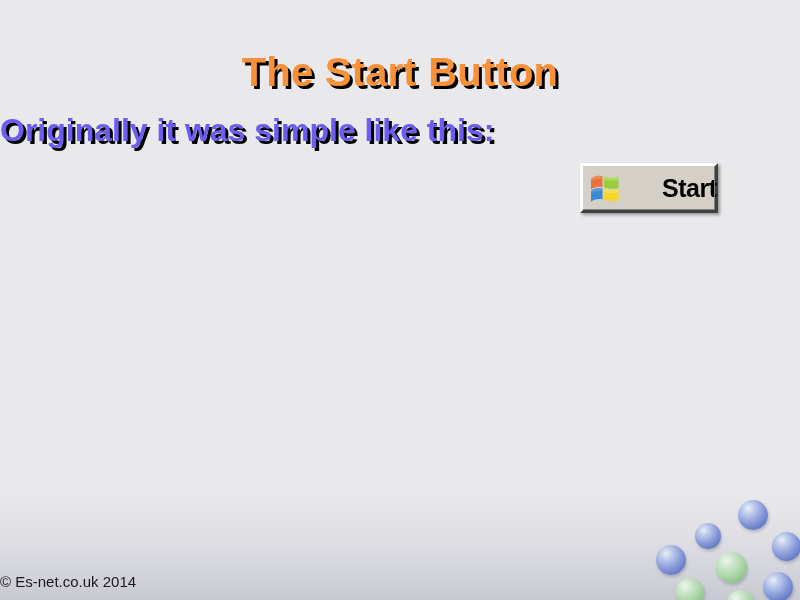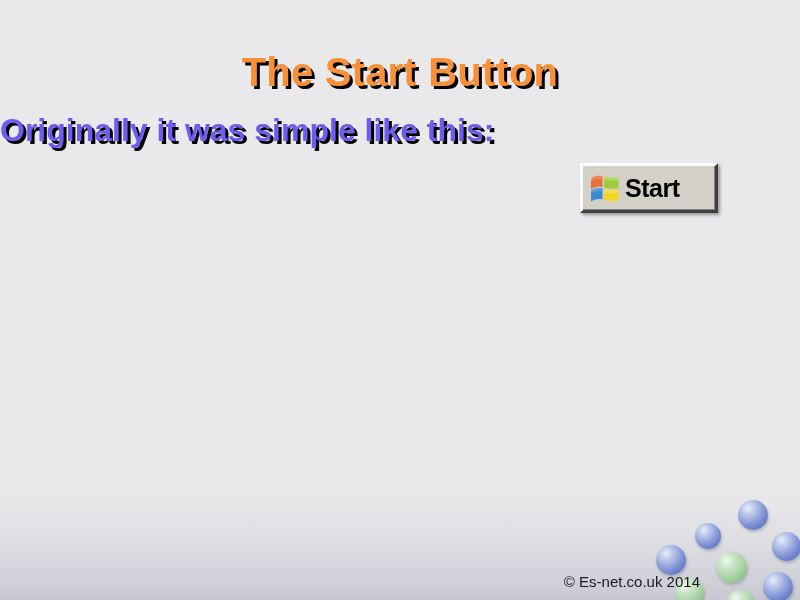--- a/index.html
+++ b/index.html
@@ -66,20 +66,21 @@
     box-sizing: border-box;
     background: #d4d0c8;
     border-top: 3px solid #ffffff;
     border-left: 3px solid #ffffff;
     border-right: 3px solid #404040;
     border-bottom: 3px solid #404040;
     display: flex;
     align-items: center;
     padding-left: 7px;
     box-shadow: 2px 2px 3px rgba(0,0,0,0.35);
+    gap: 37px;
   }
   #start-button::after {
     content: "";
     position: absolute;
     left: 0; top: 0; right: 0; bottom: 0;
     border-right: 1px solid #808080;
     border-bottom: 1px solid #808080;
     pointer-events: none;
   }
   #win-flag {
@@ -120,21 +121,21 @@
     background: radial-gradient(circle at 34% 28%,
         #eef7ee 0%, #cfe6cd 22%, #a9d4a6 55%, #8cc089 80%, #83b880 100%);
   }
 
   
   #footer {
     position: absolute;
     left: 0;
     bottom: 10px;
     width: 700px;
-    text-align: right;
+    text-align: left;
     font-size: 15px;
     color: #1a1a1a;
     font-family: "Liberation Sans", sans-serif;
   }
 </style>
 </head>
 <body>
 
 <div id="slide">
 

